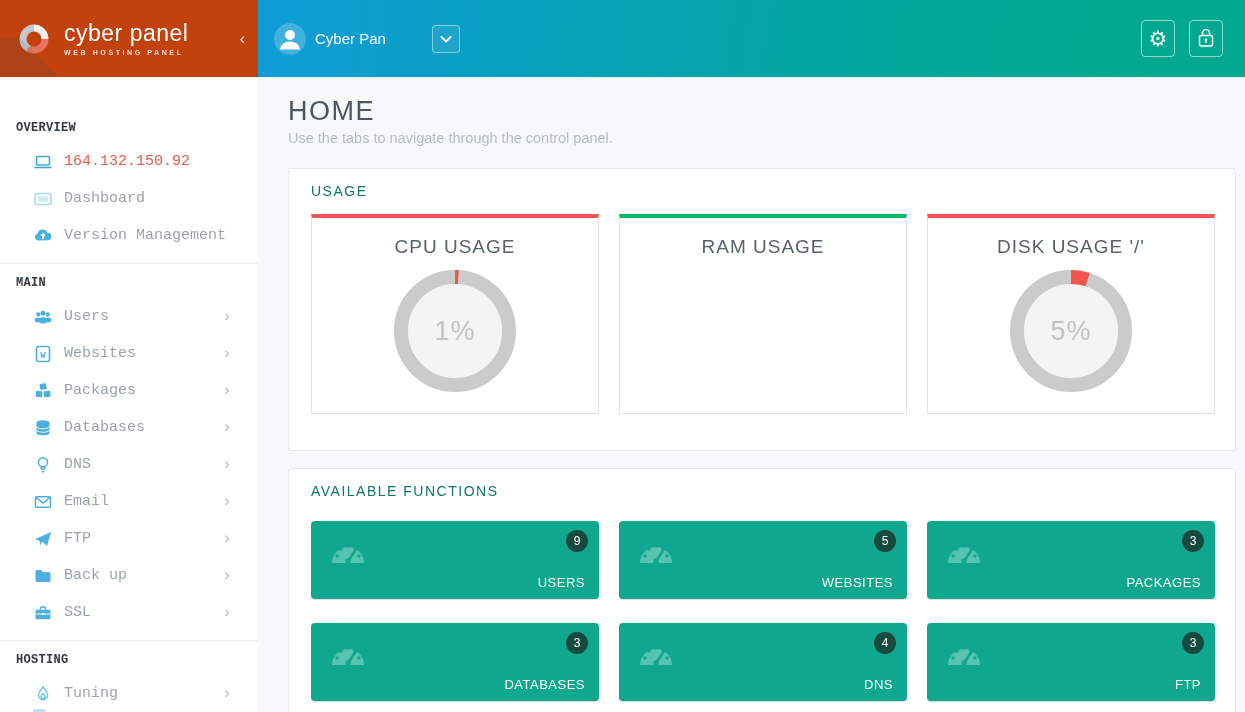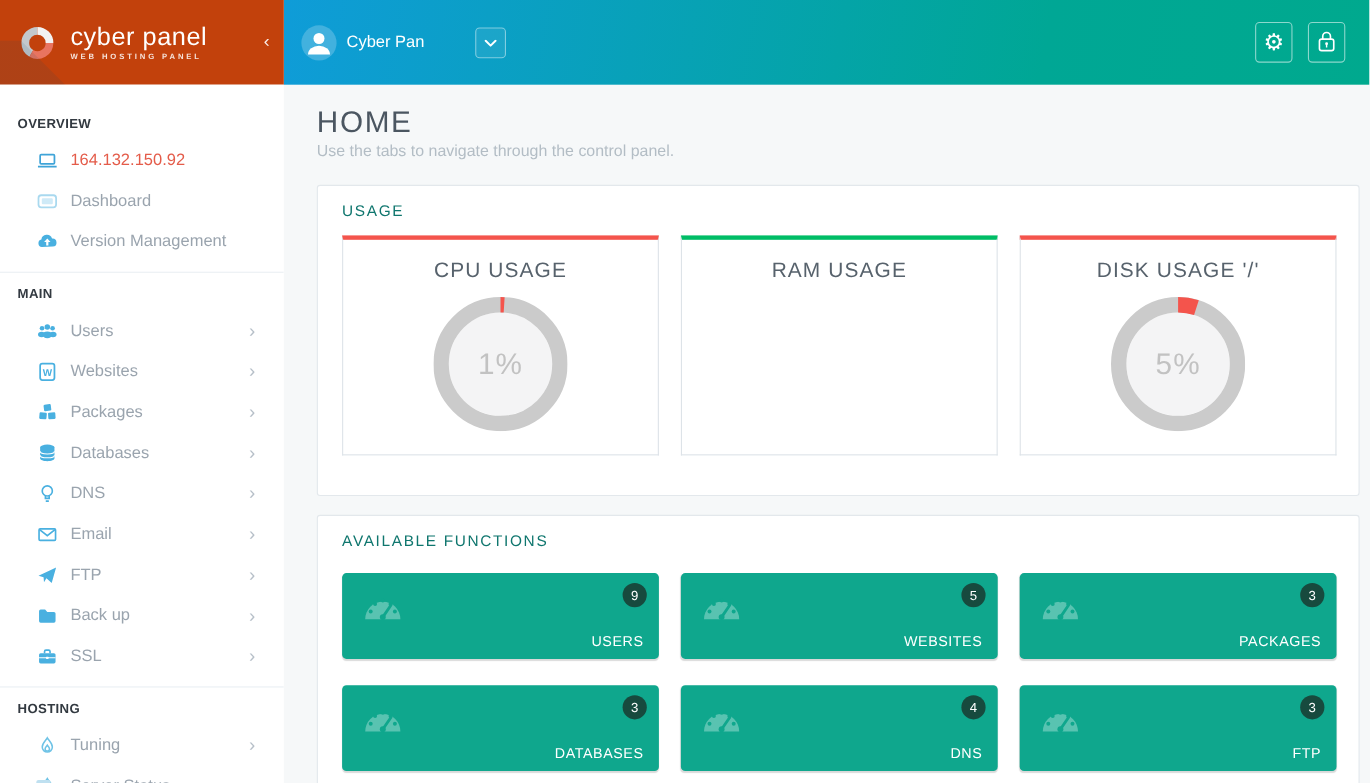--- a/index.html
+++ b/index.html
@@ -20,21 +20,21 @@
   .userchip { display:flex; align-items:center; gap:9px; cursor:pointer; }
   .avatar { width:32px; height:32px; border-radius:50%; background:#42b1de; display:flex; align-items:center; justify-content:center; }
   .username { color:#fff; font-size:15px; }
   .dropdown-btn { margin-left:46px; width:28px; height:28px; border:1px solid rgba(255,255,255,.45); border-radius:4px; background:rgba(255,255,255,.07); display:flex; align-items:center; justify-content:center; }
   .topbar-actions { margin-left:auto; margin-right:22px; display:flex; gap:14px; }
   .icon-btn { width:34px; height:37px; border:1px solid rgba(255,255,255,.55); border-radius:4px; background:transparent; color:#fff; display:flex; align-items:center; justify-content:center; }
   .gear-glyph { font-size:21px; line-height:1; color:#fff; }
 
   
   .layout { display:flex; height:635px; }
-  .sidebar { width:258px; flex:none; background:#fff; overflow:hidden; position:relative; padding-top:16px; }
+  .sidebar { width:258px; flex:none; background:#fff; overflow:hidden; position:relative; padding-top:32px;font-family:Liberation Mono, monospace; }
   .content { flex:1; padding:19px 9px 0 30px; overflow:hidden; }
 
   
   .section-title { padding:0 16px; font-size:12px; font-weight:bold; color:#333a41; letter-spacing:.3px; margin:12px 0 8px; }
   .sep { border-top:1px solid #eaeff3; margin-top:9px; }
   .side-item { height:37px; display:flex; align-items:center; padding:0 26px 0 33px; cursor:pointer; }
   .si { width:20px; display:flex; justify-content:center; flex:none; }
   .side-item .lbl { margin-left:11px; font-size:15px; color:#9aa4ae; white-space:nowrap; }
   .side-item.active .lbl { color:#e45c4a;text-align:center; }
   .side-item .chev { margin-left:auto; color:#b6bfc8; font-size:17px; line-height:1; }

